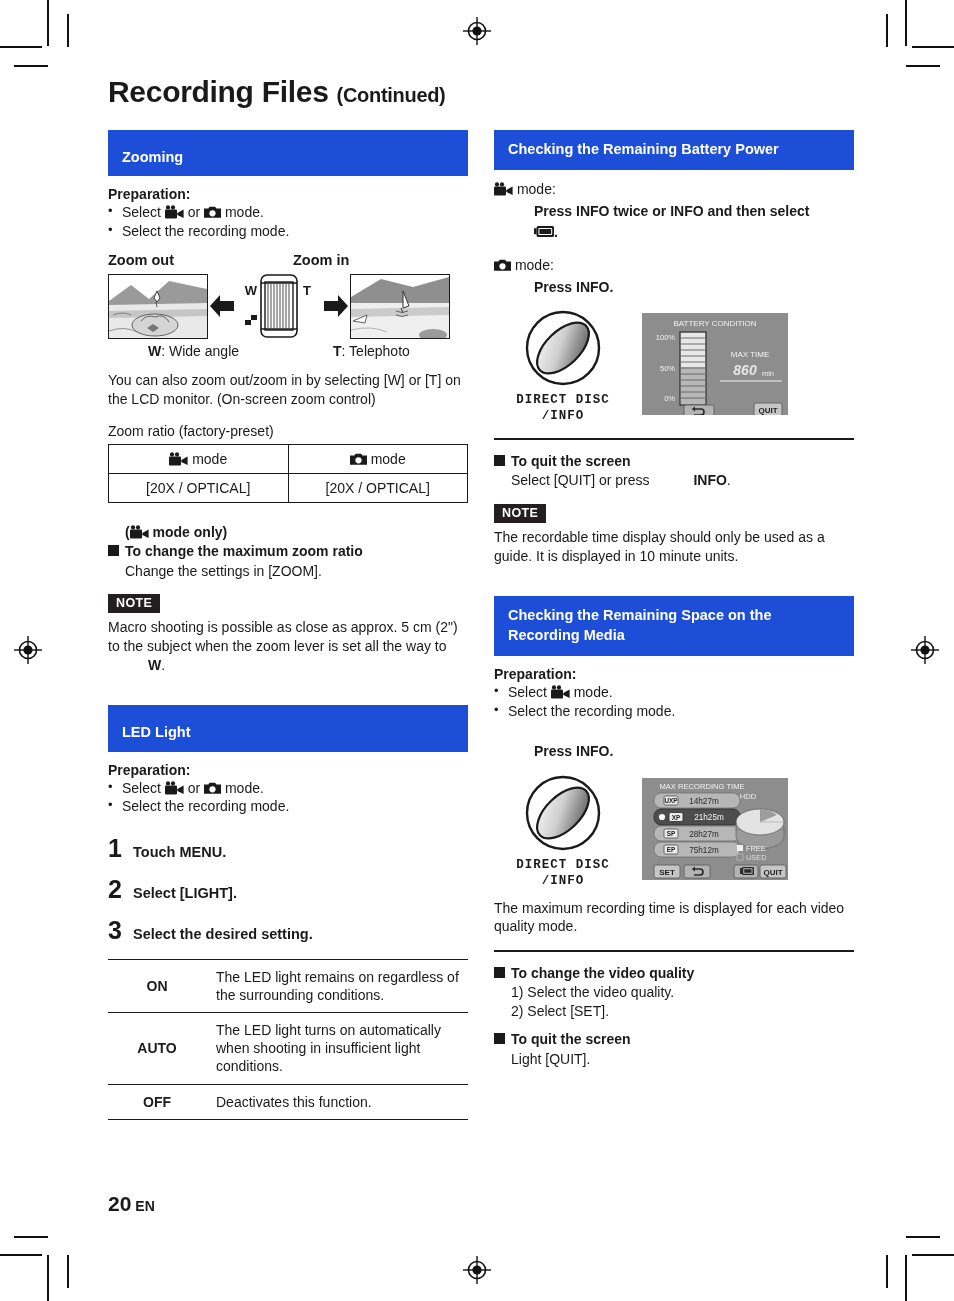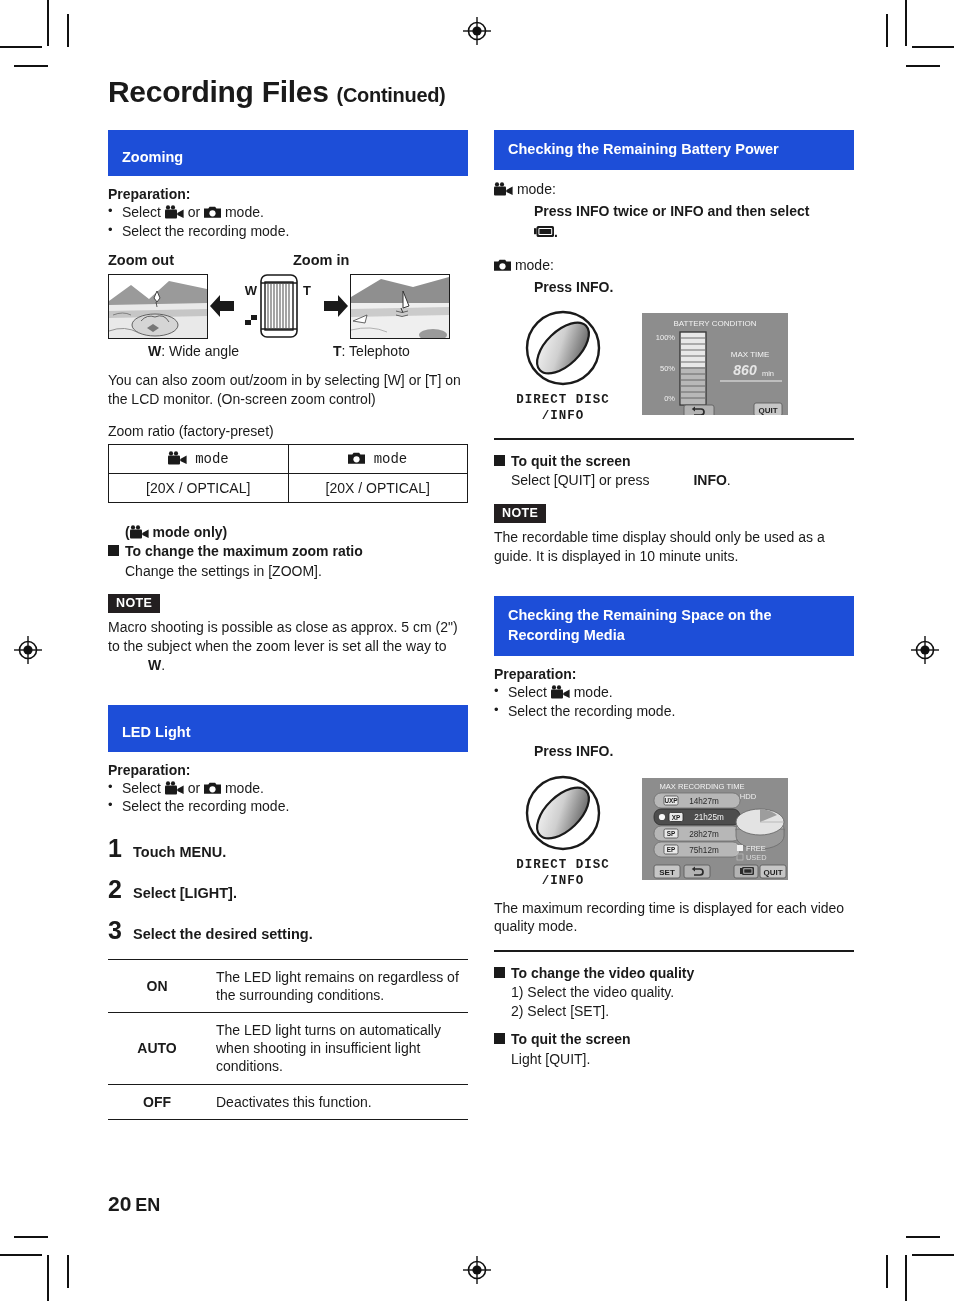--- a/index.html
+++ b/index.html
@@ -96,21 +96,21 @@
   .zoomrow-cap .l { width:185px; }
 
   
   table.t { border-collapse: collapse; width: 100%; font-size: 14px; margin: 3px 0 0 0; }
   table.zoomratio { border: 1.5px solid #1a1a1a; }
   table.zoomratio td {
     border: 1.5px solid #1a1a1a;
     text-align: center;
     padding: 6px 4px;
   }
-  table.zoomratio td.hd { font-weight: normal; font-family: Liberation Mono, monospace; }
+  table.zoomratio td.hd { font-weight: normal; }
 
   table.led { border-top: 1.5px solid #1a1a1a; margin-top: 2px; }
   table.led td {
     border-bottom: 1.5px solid #1a1a1a;
     padding: 8px 6px;
     vertical-align: middle;
     line-height: 1.3;
   }
   table.led td.k { width: 86px; text-align: center; font-weight: bold; }
   table.led td.v { padding-left: 10px; }
@@ -152,21 +152,21 @@
     font-size: 12.5px; letter-spacing: 1px; line-height:1.15;
     margin-top: 2px; font-weight: 700;
   }
   .lcd { width: 146px; height: 102px; position:relative; }
   .lcd svg { display:block; }
 
   .pagenum {
     position:absolute; left: 0; bottom: 0;
     font-size: 21px; font-weight: bold;
   }
-  .pagenum .en { font-size: 18px; font-weight: bold; margin-left: 4px; }
+  .pagenum .en { font-size: 14px; font-weight: bold; margin-left: 4px; }
 </style>
 </head>
 <body>
 
 <div>
 
   <div class="cropmark" style="left:47px; top:0; width:1.5px; height:46px;"></div>
   <div class="cropmark" style="left:0; top:46px; width:42px; height:1.5px;"></div>
   <div class="cropmark" style="left:67px; top:14px; width:1.5px; height:33px;"></div>
   <div class="cropmark" style="left:14px; top:65px; width:34px; height:1.5px;"></div>

